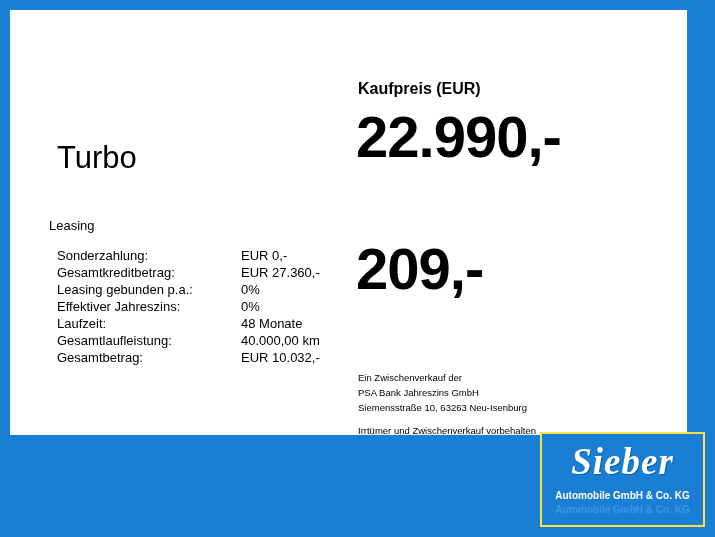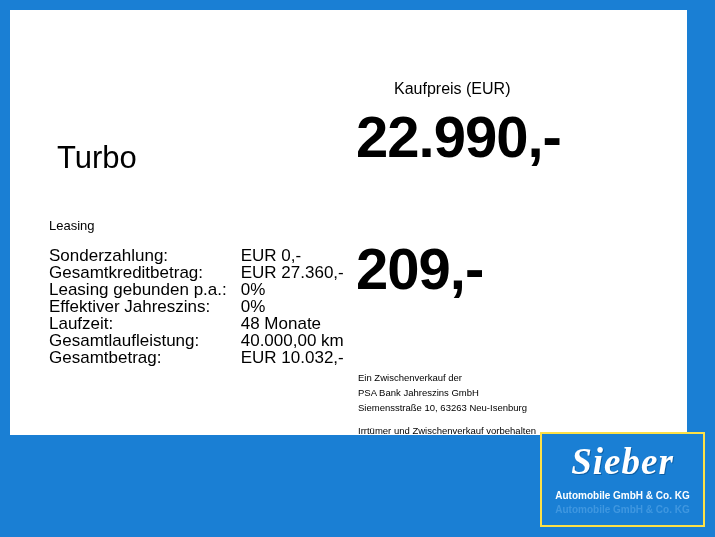--- a/index.html
+++ b/index.html
@@ -43,46 +43,45 @@
     position: absolute;
     left: 39px;
     top: 208px;
     font-size: 13px;
     color: #000000;
     font-weight: normal;
   }
   
   #leasing-table {
     position: absolute;
-    left: 39px;
+    left: 47px;
     top: 238px;
-    font-size: 17px;
+    font-size: 13px;
     color: #000000;
     border-collapse: collapse;
   }
   #leasing-table td {
     padding: 0 0 2px 0;
     vertical-align: top;
     white-space: nowrap;
     line-height: 15px;
   }
   #leasing-table td.lbl {
     padding-right: 14px;
     width: 170px;
   }
   
   #price-label {
     position: absolute;
     left: 348px;
     top: 70px;
     font-size: 16px;
-    font-weight: normal;
-    color: #000000;
-    white-space: nowrap;
-    margin-left: 36px;
+    font-weight: bold;
+    color: #000000;
+    white-space: nowrap;
   }
   #price-value {
     position: absolute;
     left: 346px;
     top: 96px;
     font-size: 58px;
     font-weight: bold;
     color: #000000;
     letter-spacing: -1px;
     white-space: nowrap;

